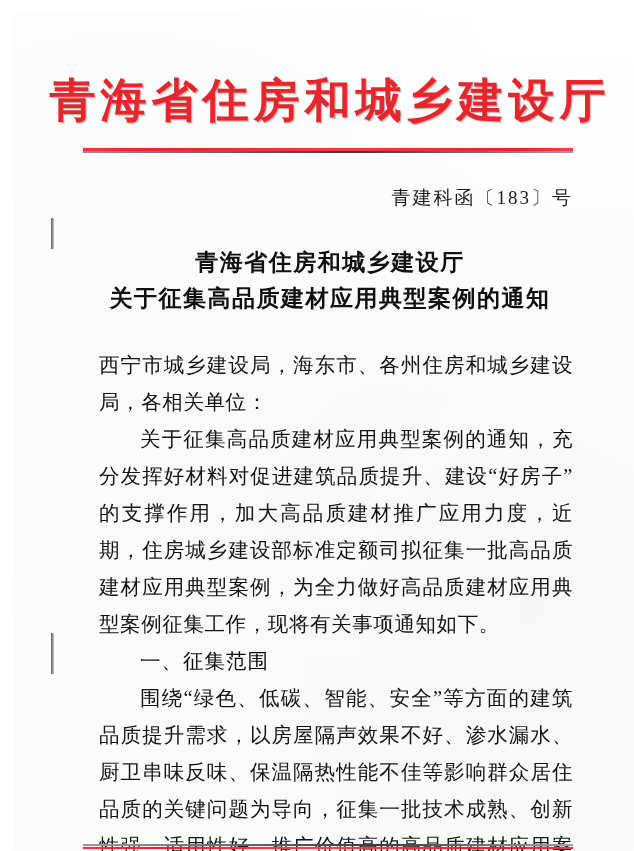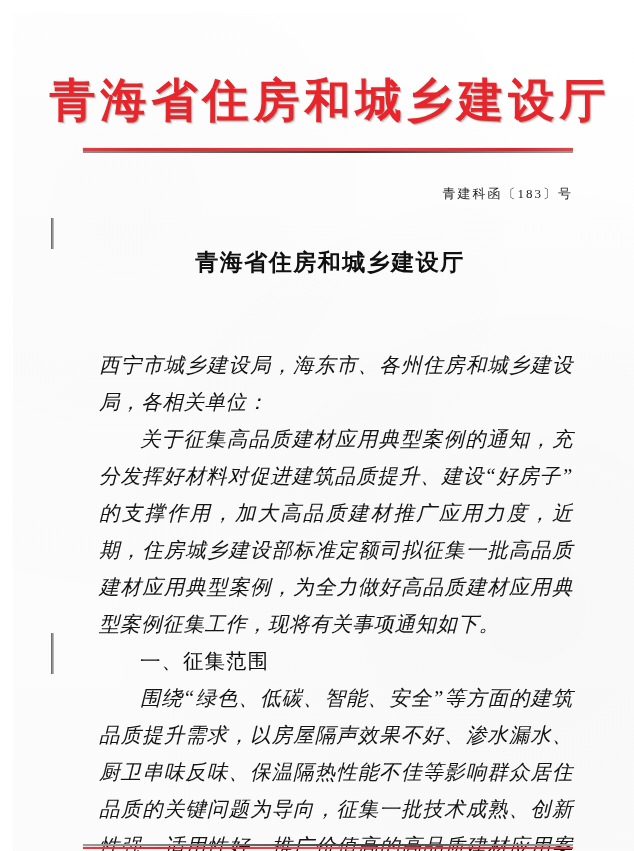--- a/index.html
+++ b/index.html
@@ -73,21 +73,21 @@
     height: 1.6px;
     background: linear-gradient(90deg, #8e8e8e 0%, #6a6a6a 25%, #3b3b3b 55%, #707070 80%, #9a9a9a 100%);
   }
 
   
   .doc-number {
     position: absolute;
     right: 74px;
     top: 172px;
     font-family: "Liberation Serif", "DejaVu Serif", serif;
-    font-size: 13px;
+    font-size: 19px;
     letter-spacing: 2px;
     color: #1b1b1b;
     white-space: nowrap;
   }
 
   
   .doc-title {
     position: absolute;
     left: 72px;
     right: 72px;
@@ -112,21 +112,20 @@
     font-size: 20.5px;
     line-height: 37px;
     color: #141414;
     letter-spacing: 0.6px;
     text-align: justify;
     text-justify: inter-character;
   }
   .body p {
     margin: 0;
     text-indent: 0;
-    font-style: italic;
   }
   .body p.indent { text-indent: 2em; }
   .body h2.section {
     margin: 0;
     font-size: 20.5px;
     line-height: 37px;
     font-weight: normal;
     text-indent: 2em;
     letter-spacing: 1px;
     color: #0d0d0d;
@@ -175,20 +174,21 @@
 
   <div class="rule-top">
     <div class="bar-red"></div>
     <div class="bar-dark"></div>
   </div>
 
   <div class="doc-number">青建科函〔183〕号</div>
 
   <div class="doc-title">
     <span class="tline">青海省住房和城乡建设厅</span>
+    <span class="tline">关于征集高品质建材应用典型案例的通知</span>
   </div>
 
   <div class="body">
     <p>西宁市城乡建设局，海东市、各州住房和城乡建设局，各相关单位：</p>
     <p class="indent">关于征集高品质建材应用典型案例的通知，充分发挥好材料对促进建筑品质提升、建设“好房子”的支撑作用，加大高品质建材推广应用力度，近期，住房城乡建设部标准定额司拟征集一批高品质建材应用典型案例，为全力做好高品质建材应用典型案例征集工作，现将有关事项通知如下。</p>
     <h2 class="section">一、征集范围</h2>
     <p class="indent">围绕“绿色、低碳、智能、安全”等方面的建筑品质提升需求，以房屋隔声效果不好、渗水漏水、厨卫串味反味、保温隔热性能不佳等影响群众居住品质的关键问题为导向，征集一批技术成熟、创新性强、适用性好、推广价值高的高品质建材应用案例，具体包括以下方面。</p>
 
   </div>
 

